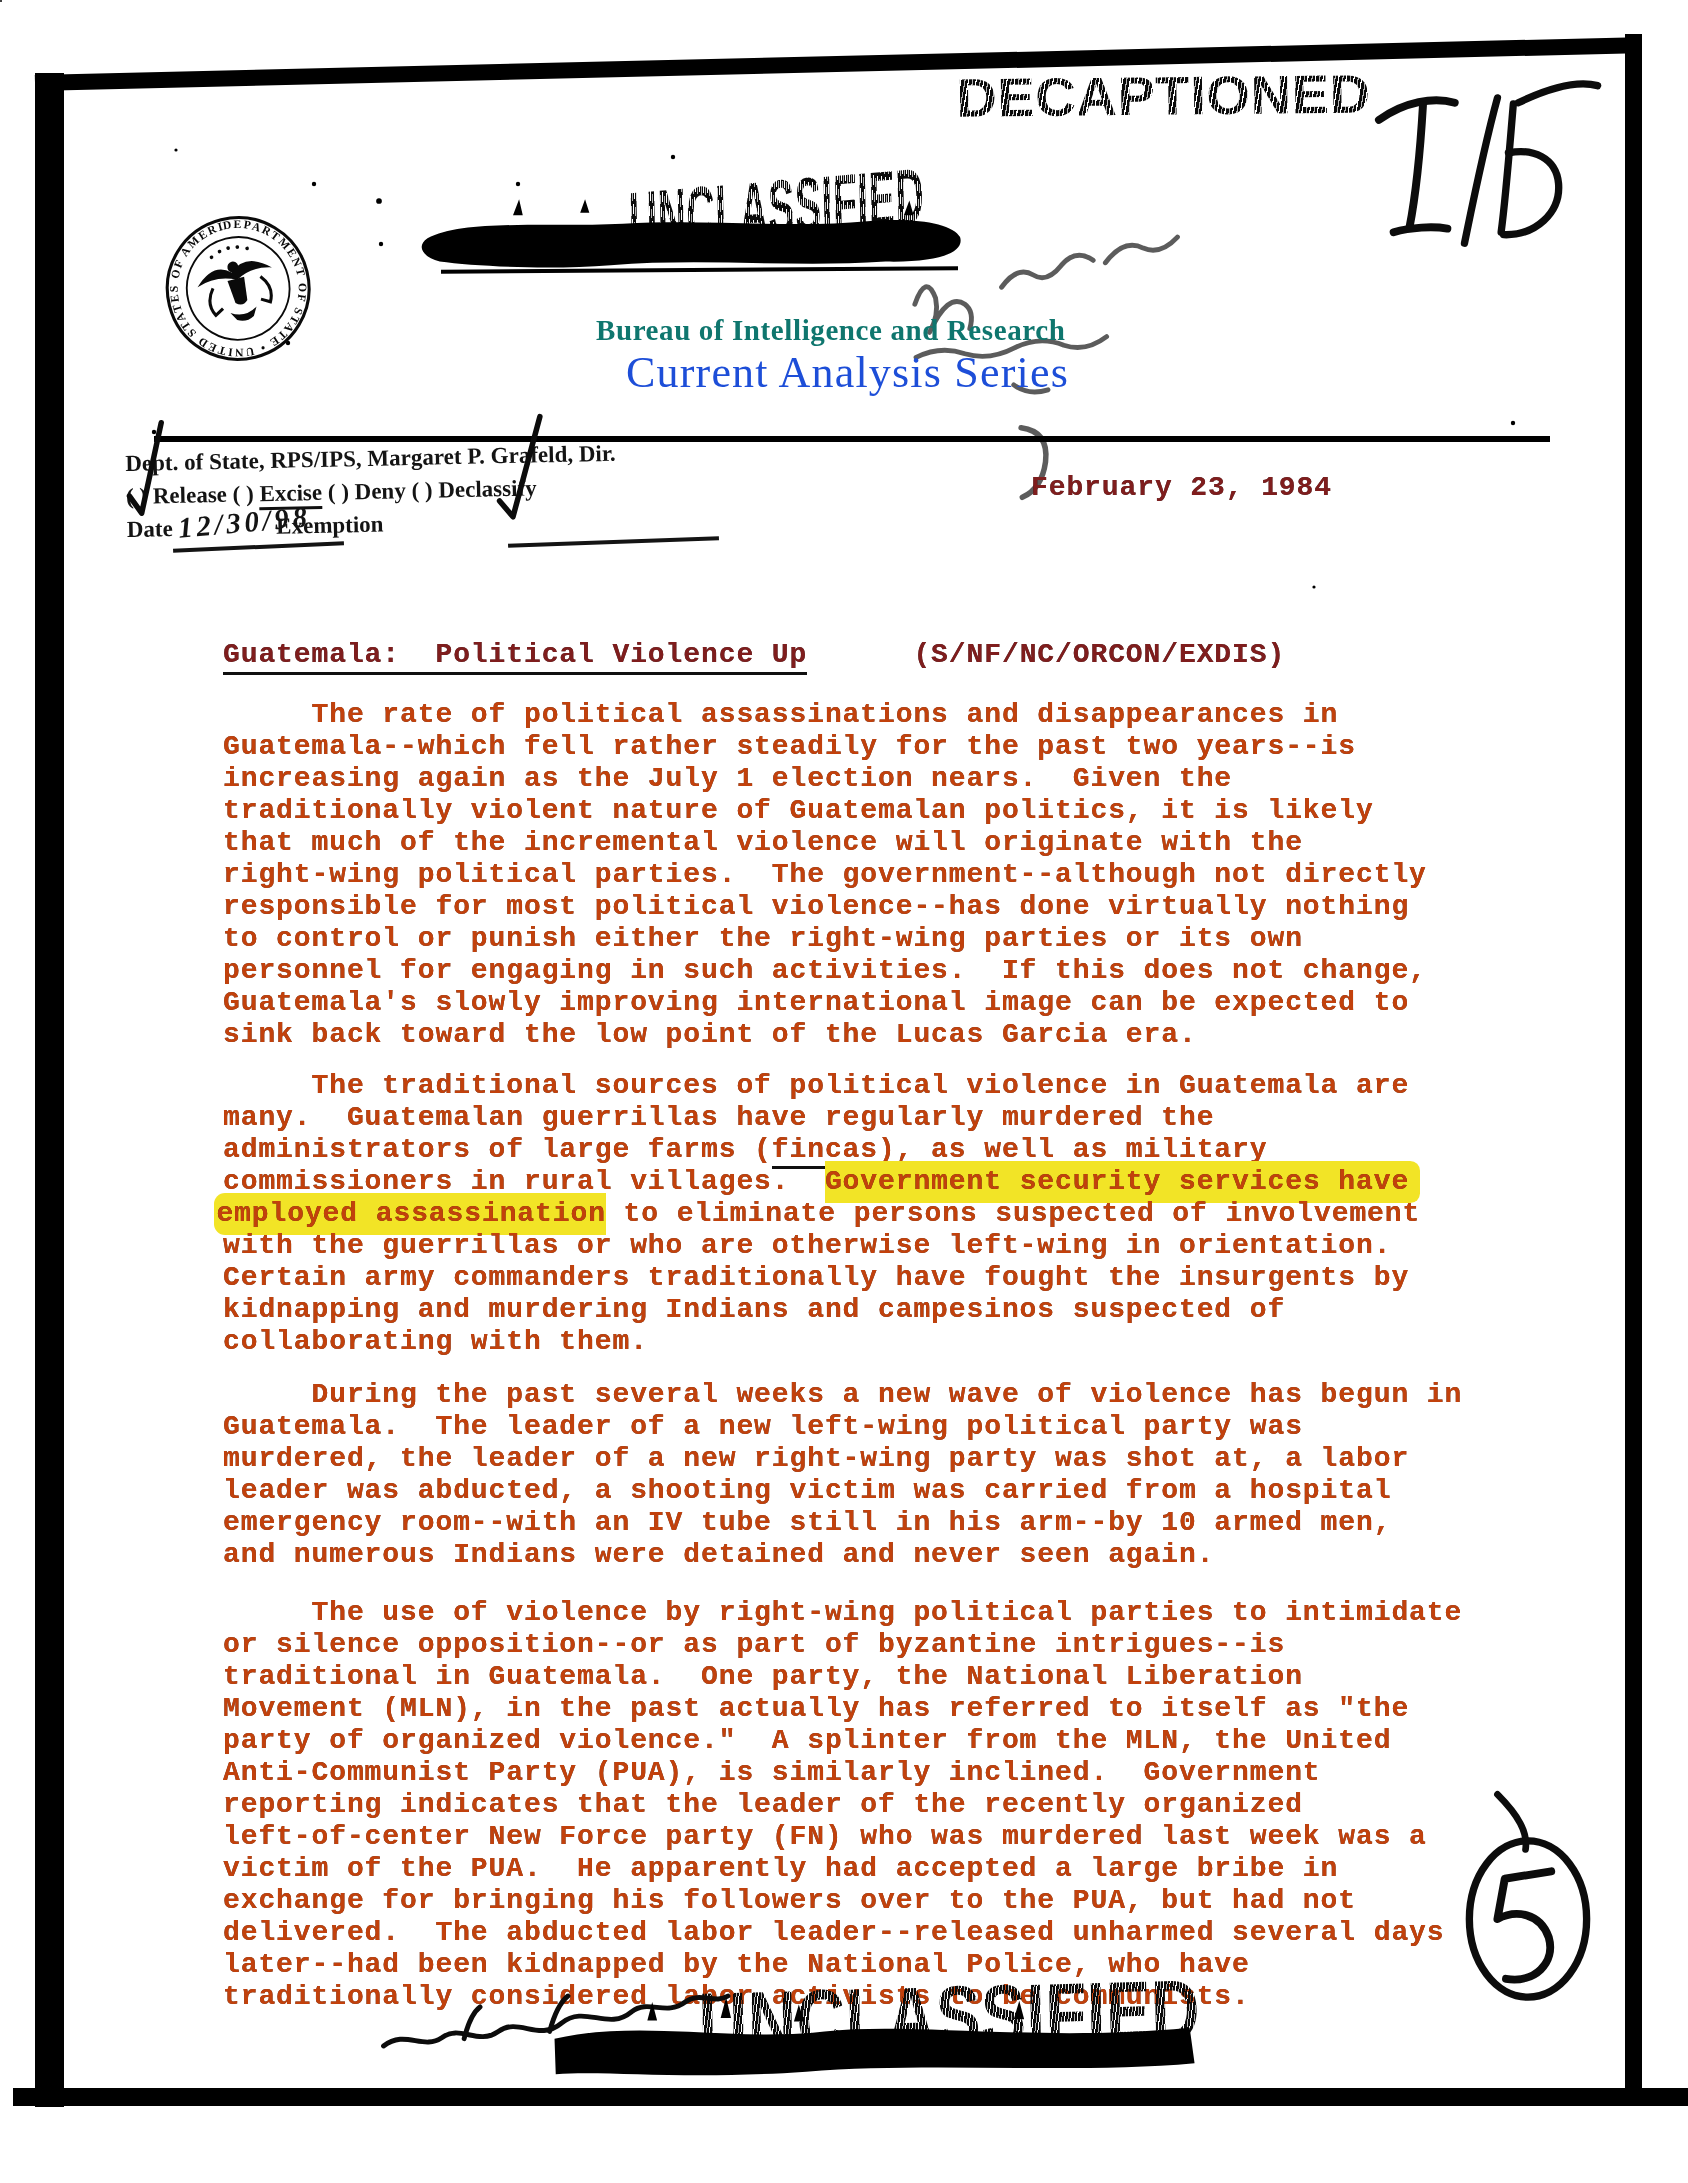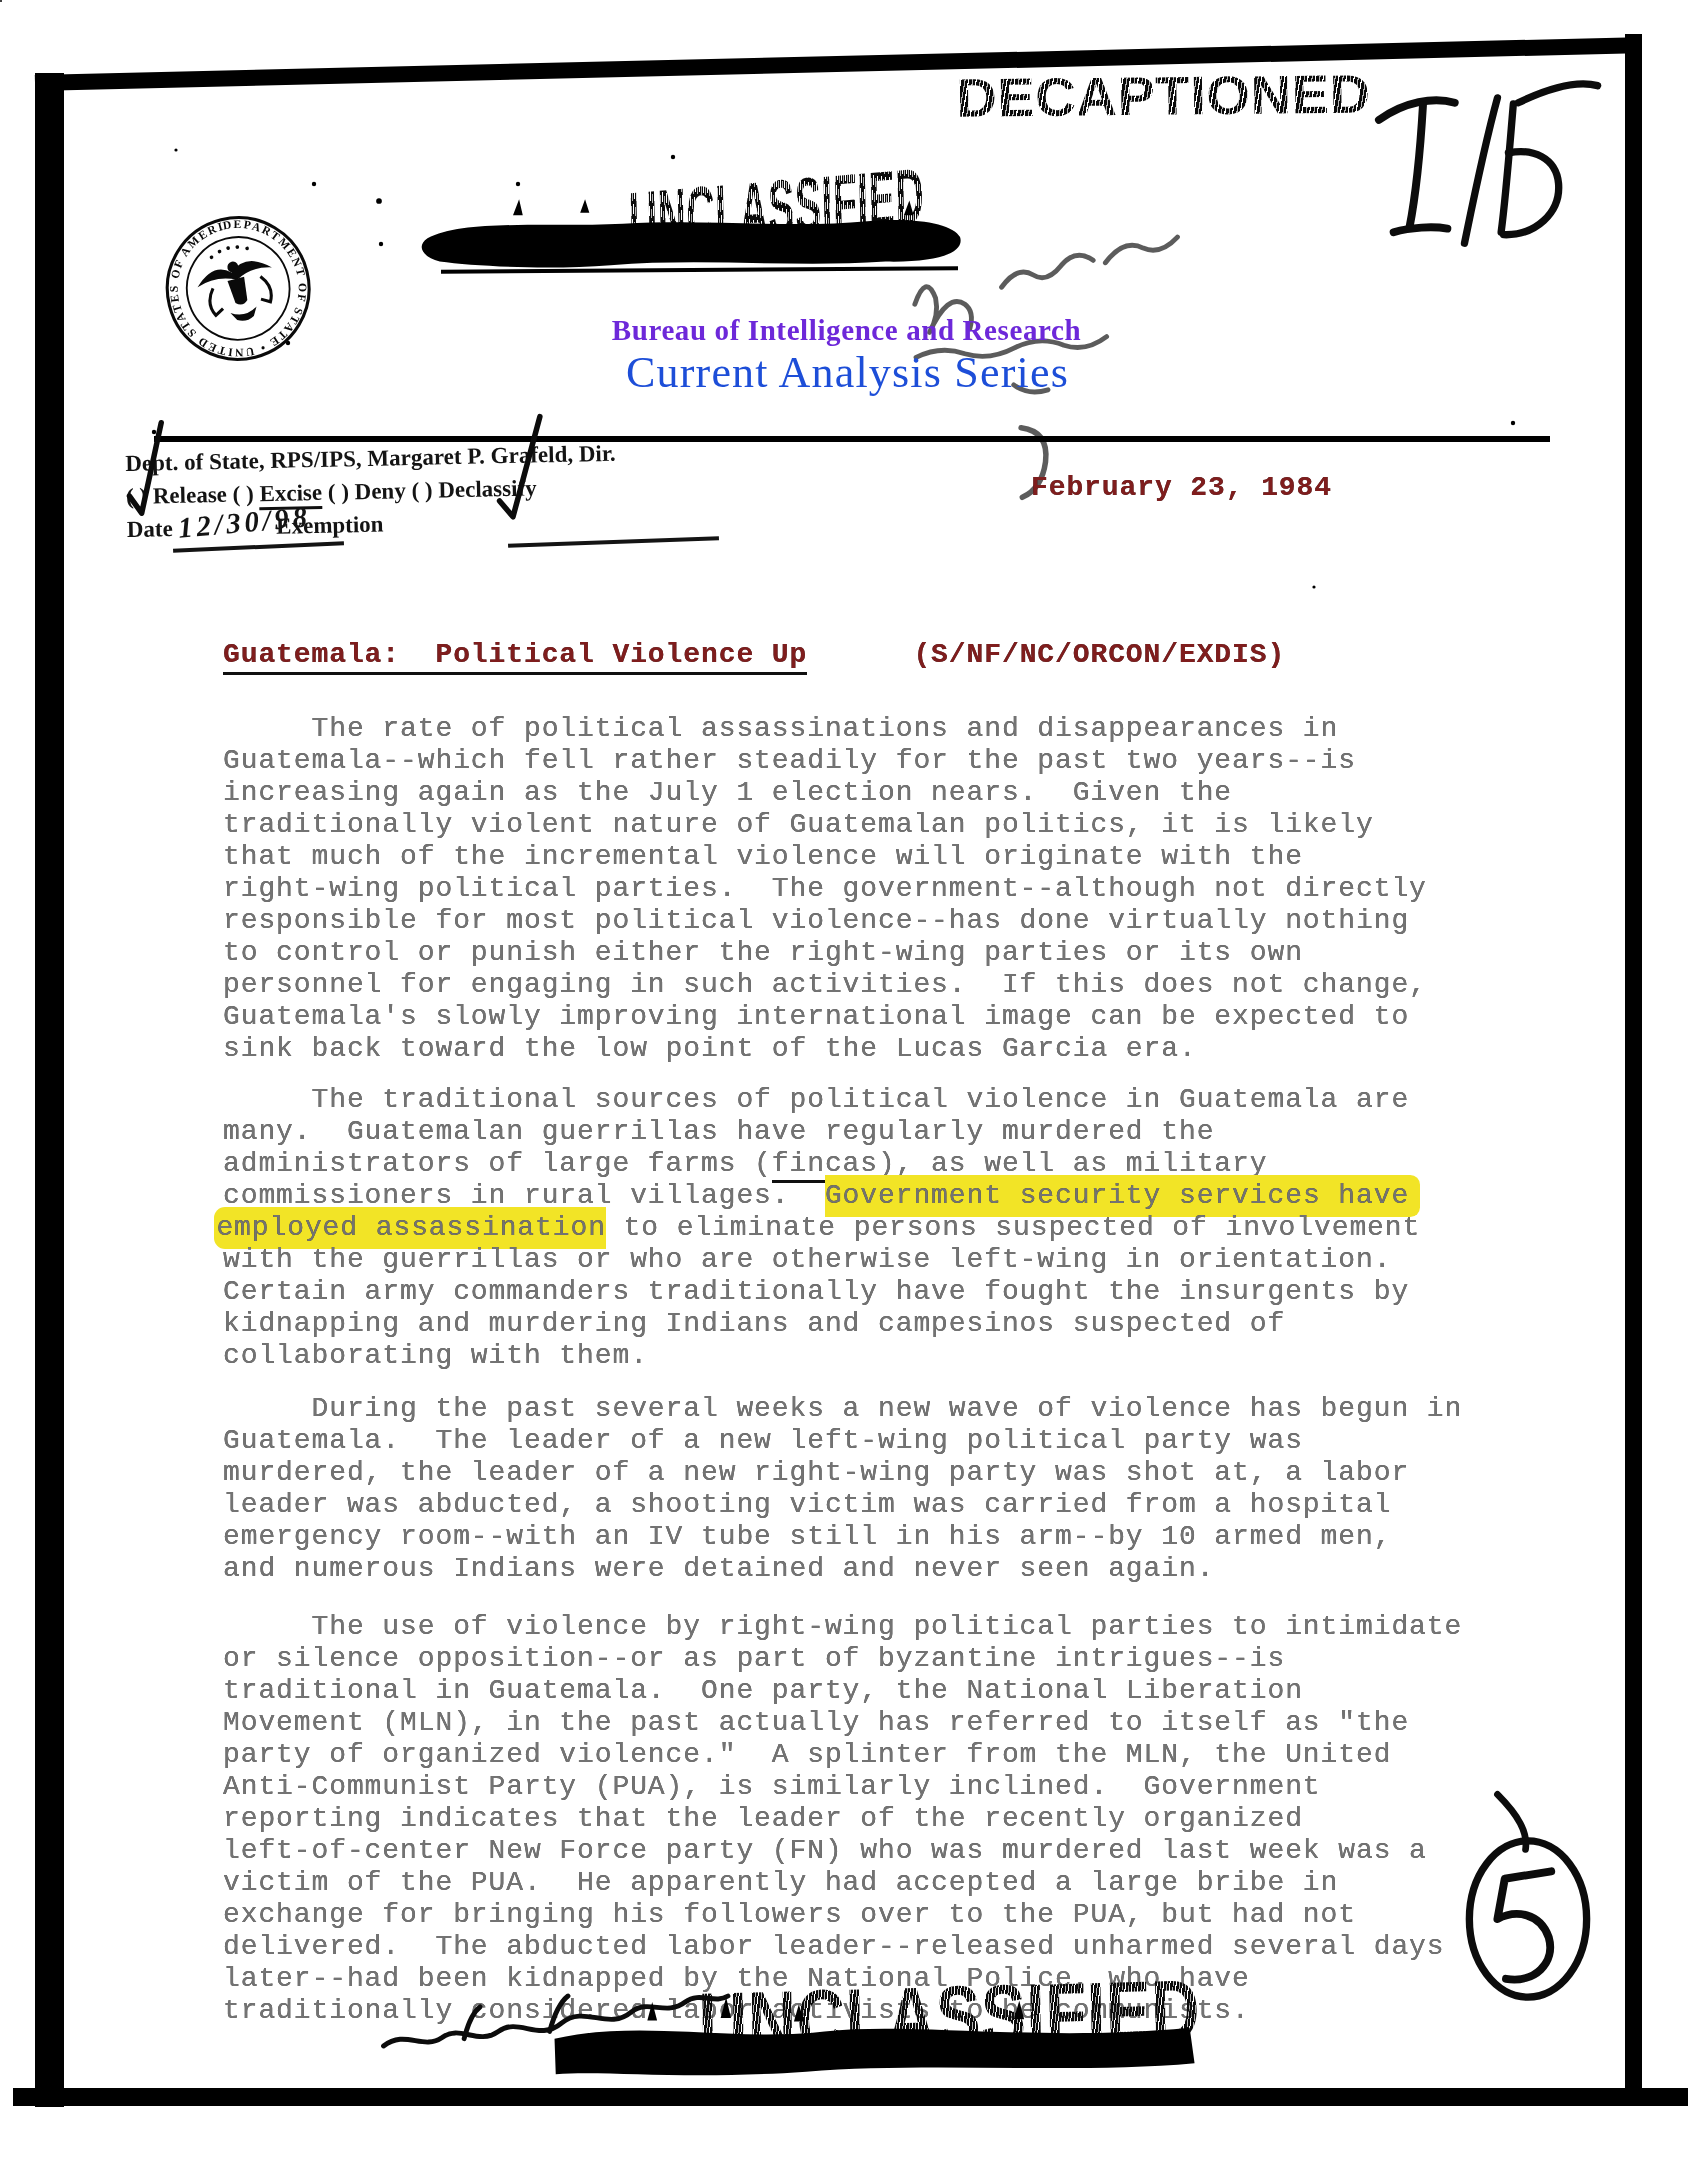--- a/index.html
+++ b/index.html
@@ -18,32 +18,32 @@
   .speckles{position:absolute;left:0;top:0;width:2.4px;height:2.4px;border-radius:50%;background:#000;
     box-shadow: 313px 183px 0 1.2px #000, 378px 200px 0 1.8px #000, 446px 233px 0 1.2px #000,
     517px 183px 0 1.2px #000, 380px 243px 0 1.2px #000, 175px 149px 0 0.6px #000,
     287px 342px 0 1.2px #000, 672px 156px 0 1.2px #000, 153px 431px 0 1.2px #000,
     1512px 422px 0 1.2px #000, 1313px 586px 0 0.6px #000, 586px 73px 0 1.2px #000;}
 
   
   .tw{position:absolute;font-family:"Liberation Mono", monospace;font-weight:700;
       font-size:28px;letter-spacing:0.9px;color:#7f1d1d;white-space:pre;
       text-shadow:0 0 0.6px rgba(0,0,0,.75);}
-  .para{position:absolute;left:223px;font-family:"Liberation Mono", monospace;font-weight:400;
-      font-size:28px;letter-spacing:0.9px;color:#737373;text-shadow:0 0 0.6px rgba(0,0,0,.75);margin-top:14px;}
+  .para{position:absolute;left:223px;font-family:"Liberation Mono", monospace;font-weight:700;
+      font-size:28px;letter-spacing:0.9px;color:#c2410c;text-shadow:0 0 0.6px rgba(0,0,0,.75);}
   .tline{height:32px;line-height:32px;white-space:pre;}
   .hl{background:#f2e426;padding-top:4.9px;padding-bottom:5.5px;}
   .hl-start{margin-left:-8.6px;padding-left:2px;border-radius:11px 0 0 11px;}
   .hl-end{padding-right:11px;margin-right:-11px;border-radius:0 9.8px 9.8px 0;}
   .u{border-bottom:3.1px solid #101010;padding-bottom:1.2px;}
   .headline-ul{border-bottom:3.1px solid #101010;padding-bottom:2.4px;}
 
   
-  .hdr-bureau{position:absolute;left:596px;top:314px;width:501px;text-align:center;
-      font-family:"Liberation Serif", serif;font-weight:700;font-size:29px;letter-spacing:0.6px;color:#6d28d9;}
+  .hdr-bureau{position:absolute;left:596px;top:314px;width:501px;
+      font-family:"Liberation Serif", serif;font-weight:700;font-size:29px;letter-spacing:0.6px;color:#0f766e;}
   .hdr-series{position:absolute;left:600px;top:347px;width:495px;text-align:center;
       font-family:"Liberation Serif", serif;font-weight:400;font-size:44px;letter-spacing:1.2px;color:#1d4ed8;}
   .hdr-rule{position:absolute;left:154px;top:436px;width:1396px;height:6.1px;background:#000;}
 
   
   .stamp{position:absolute;font-family:"Liberation Sans", sans-serif;font-weight:700;color:#0b0b0b;white-space:pre;}
   .distress{
     -webkit-mask-image:repeating-linear-gradient(100deg,#000 0 3.1px,rgba(0,0,0,.3) 3.1px 4.3px,#000 4.3px 6.7px,transparent 6.7px 8px);
     mask-image:repeating-linear-gradient(100deg,#000 0 3.1px,rgba(0,0,0,.3) 3.1px 4.3px,#000 4.3px 6.7px,transparent 6.7px 8px);}
   .decaptioned{left:956px;top:67px;font-size:59px;letter-spacing:0.6px;

